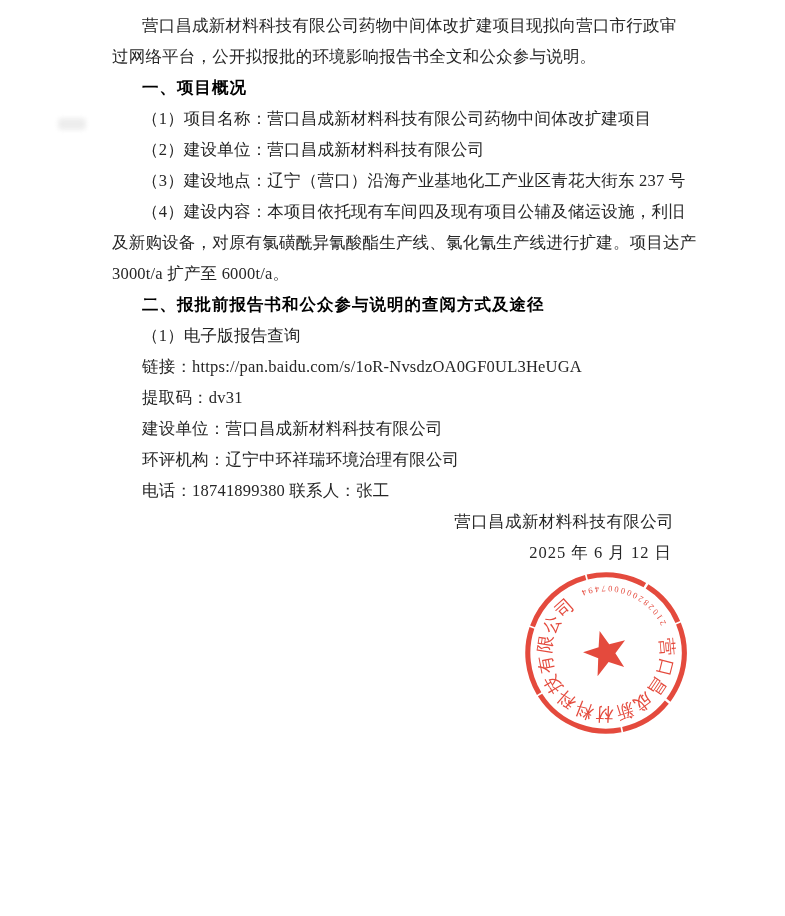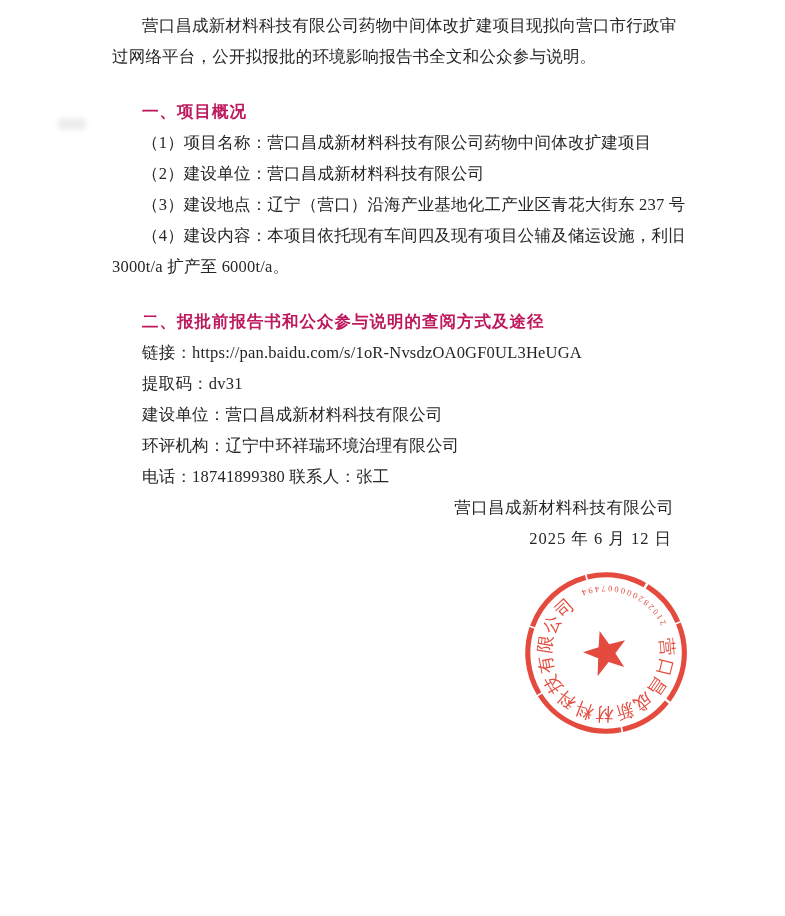--- a/index.html
+++ b/index.html
@@ -28,23 +28,22 @@
     height: 31px;
     white-space: nowrap;
     letter-spacing: 0.2px;
   }
   .indent {
     text-indent: 30px;
   }
   .heading {
     font-family: "Liberation Sans", "DejaVu Sans", sans-serif;
     font-weight: 700;
-    color: #be185d;
+    color: #000000;
     letter-spacing: 1px;
-    margin-top: 24px;
   }
   .sig {
     text-align: right;
     letter-spacing: 0.4px;
   }
   .sig-date {
     text-align: right;
     padding-right: 2px;
     letter-spacing: 1px;
   }
@@ -84,24 +83,26 @@
     <div class="line indent">营口昌成新材料科技有限公司药物中间体改扩建项目现拟向营口市行政审</div>
     <div class="line">过网络平台，公开拟报批的环境影响报告书全文和公众参与说明。</div>
 
     <div class="line indent heading">一、项目概况</div>
 
     <div class="line indent">（1）项目名称：营口昌成新材料科技有限公司药物中间体改扩建项目</div>
     <div class="line indent">（2）建设单位：营口昌成新材料科技有限公司</div>
     <div class="line indent">（3）建设地点：辽宁（营口）沿海产业基地化工产业区青花大街东 237 号</div>
 
     <div class="line indent">（4）建设内容：本项目依托现有车间四及现有项目公辅及储运设施，利旧</div>
+    <div class="line">及新购设备，对原有氯磺酰异氰酸酯生产线、氯化氰生产线进行扩建。项目达产</div>
     <div class="line">3000t/a 扩产至 6000t/a。</div>
 
     <div class="line indent heading">二、报批前报告书和公众参与说明的查阅方式及途径</div>
 
+    <div class="line indent">（1）电子版报告查询</div>
     <div class="line indent">链接：https://pan.baidu.com/s/1oR-NvsdzOA0GF0UL3HeUGA</div>
     <div class="line indent">提取码：dv31</div>
     <div class="line indent">建设单位：营口昌成新材料科技有限公司</div>
     <div class="line indent">环评机构：辽宁中环祥瑞环境治理有限公司</div>
     <div class="line indent">电话：18741899380 联系人：张工</div>
 
     <div class="line sig">营口昌成新材料科技有限公司</div>
     <div class="line sig-date">2025 年 6 月 12 日</div>
   </div>
 

